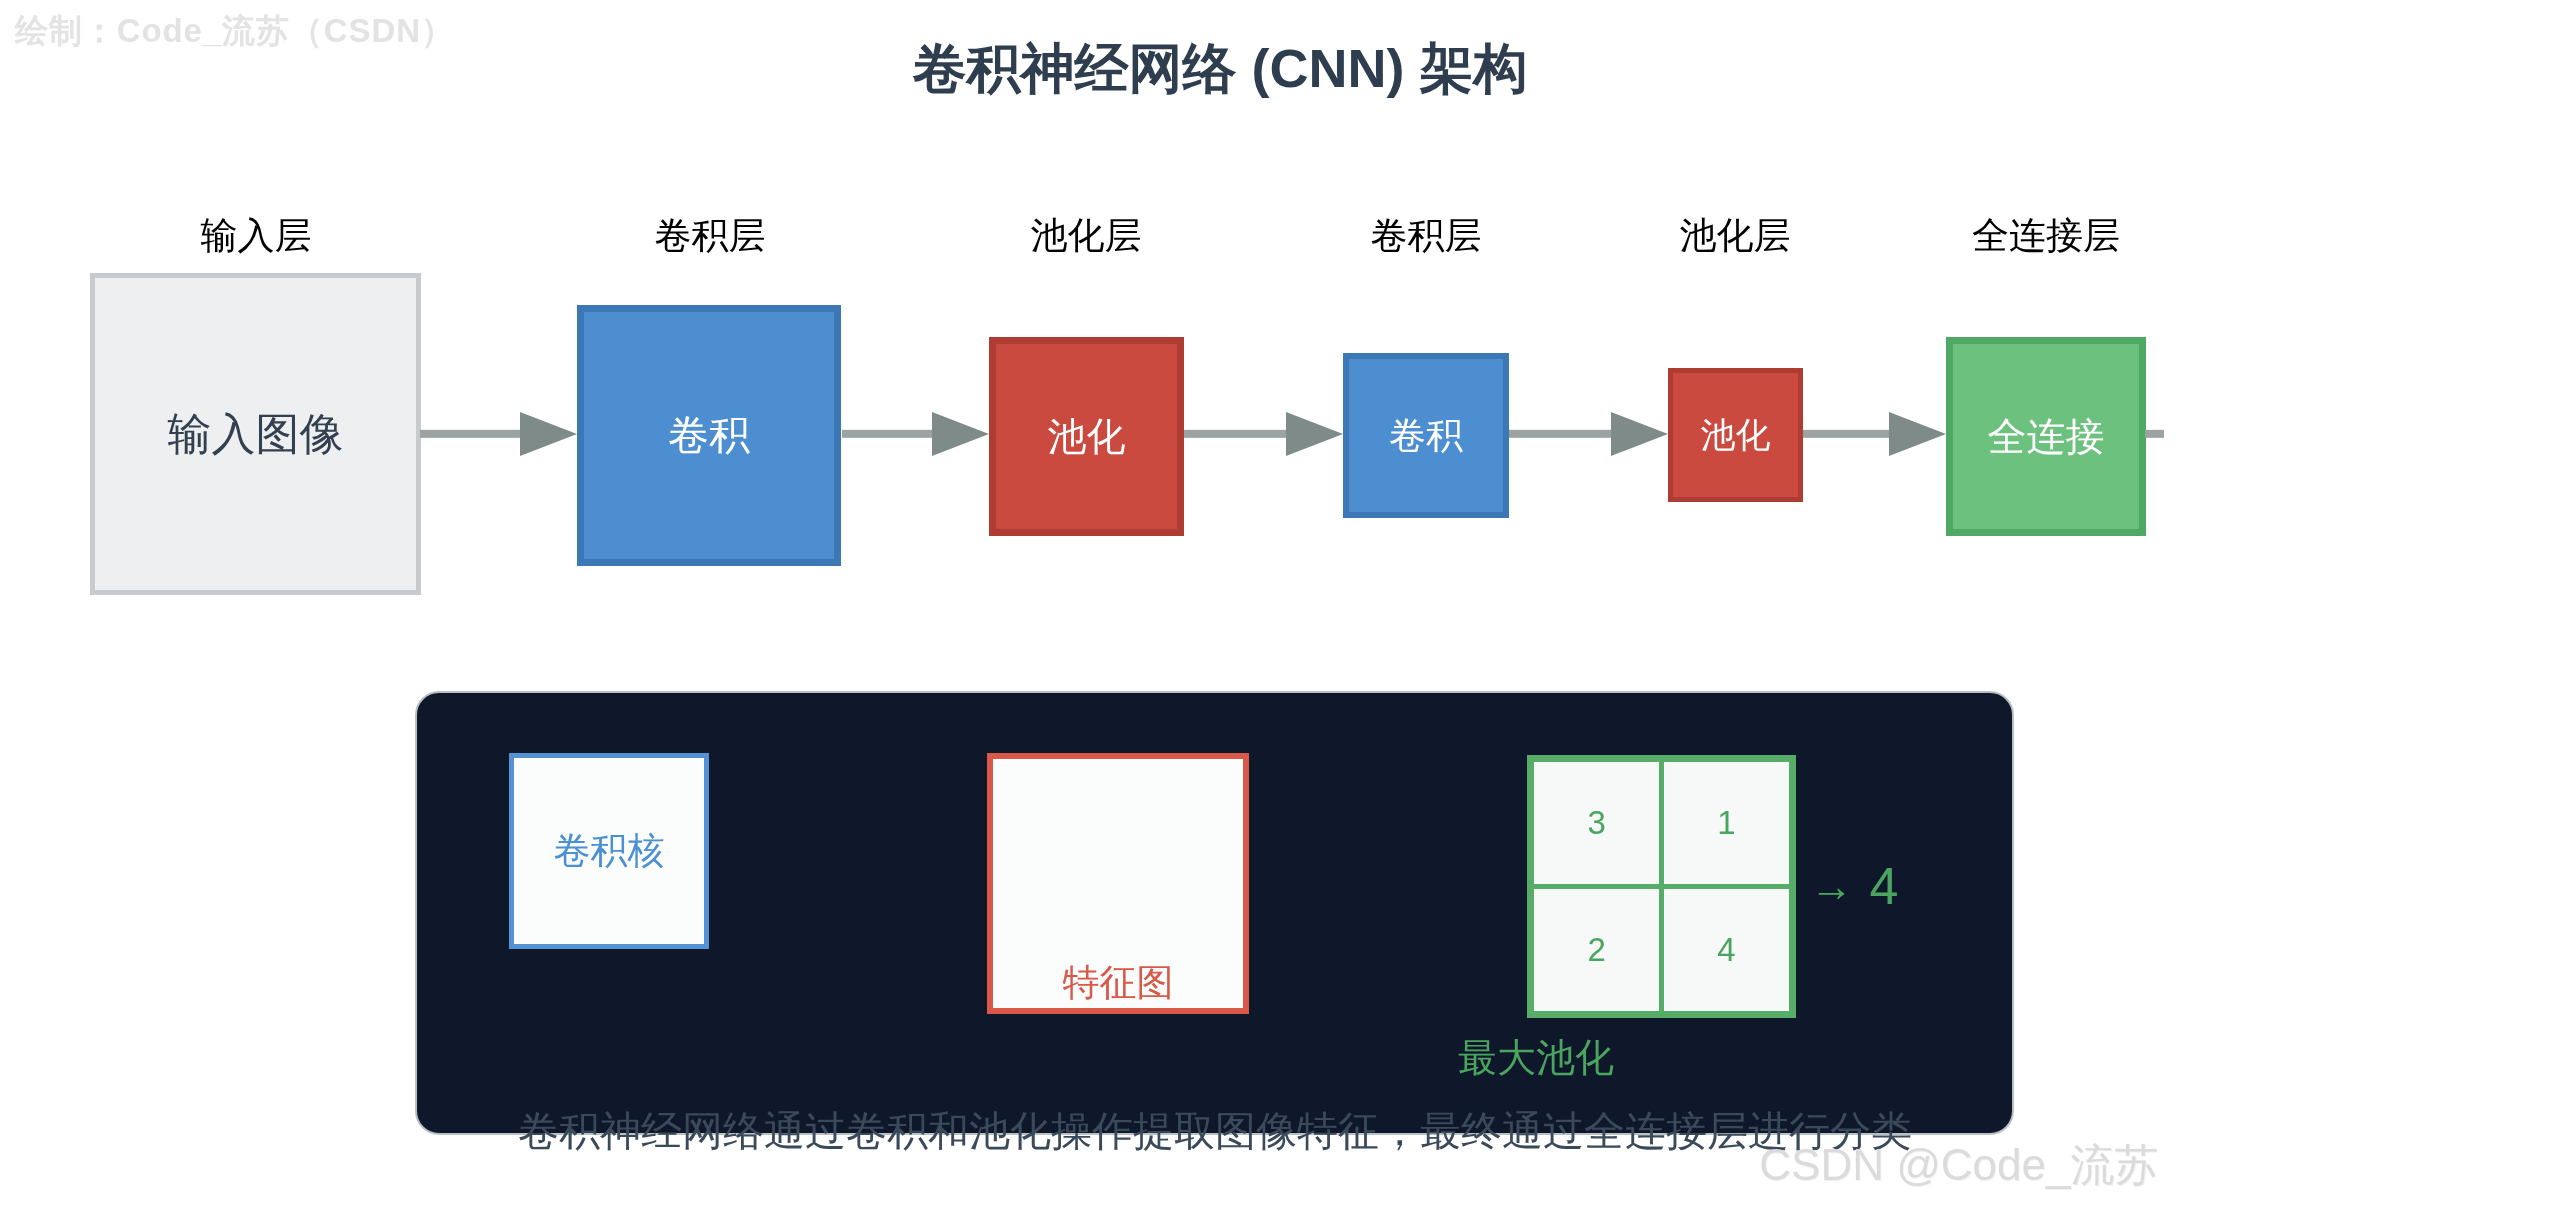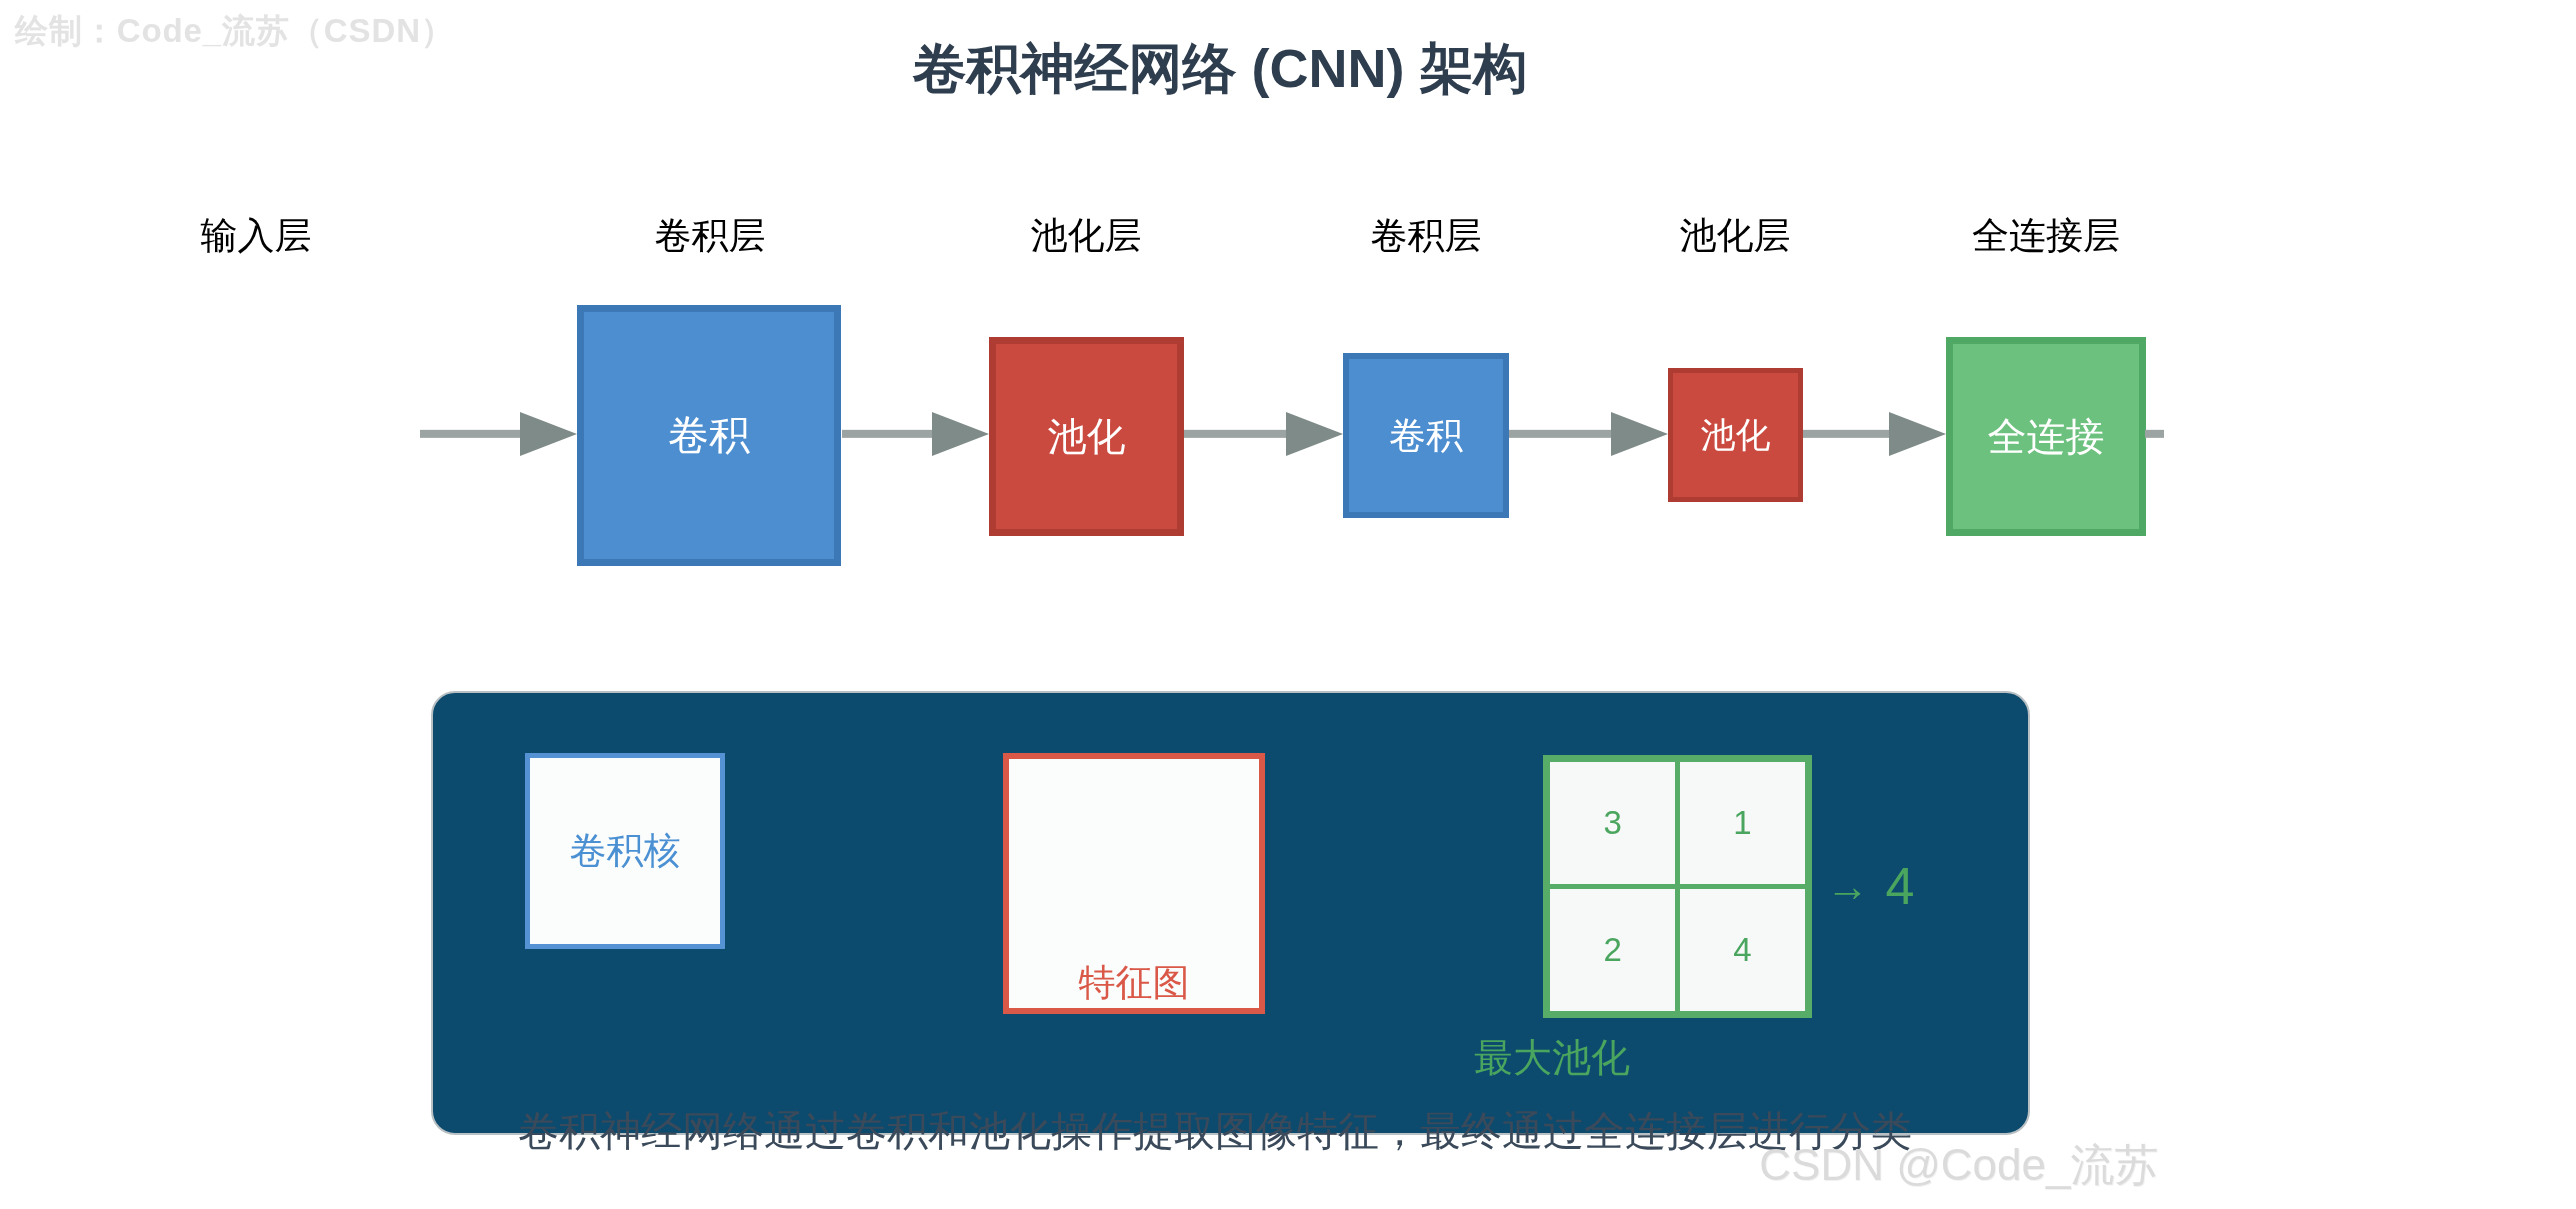--- a/index.html
+++ b/index.html
@@ -75,23 +75,22 @@
   .a1{left:420px;width:157px;}
   .a2{left:842px;width:147px;}
   .a3{left:1184px;width:159px;}
   .a4{left:1509px;width:159px;}
   .a5{left:1803px;width:143px;}
   .a6{left:2145px;width:156px;}
 
   
   .panel{
     left:415px;top:691px;width:1599px;height:444px;
-    background:#0c4a6e;border:2.8px solid #b9c0c3;border-radius:24px;
+    background:#0f172a;border:2.8px solid #b9c0c3;border-radius:24px;
     box-sizing:border-box;
-    margin-left:16px;
   }
   .kernel-box{
     left:92px;top:60px;width:200px;height:196px;
     border:5.5px solid #5592d4;box-sizing:border-box;
     display:flex;align-items:center;justify-content:center;
     color:#4a90d2;font-size:37px;background:#fbfcfc;
   }
   .feature-box{
     left:570px;top:60px;width:262px;height:261px;
     border:6.5px solid #d95848;box-sizing:border-box;
@@ -138,20 +137,23 @@
   <div class="abs title">卷积神经网络 (CNN) 架构</div>
 
   <div class="abs layer-label" style="left:256px">输入层</div>
   <div class="abs layer-label" style="left:710px">卷积层</div>
   <div class="abs layer-label" style="left:1086px">池化层</div>
   <div class="abs layer-label" style="left:1426px">卷积层</div>
   <div class="abs layer-label" style="left:1735px">池化层</div>
   <div class="abs layer-label" style="left:2046px">全连接层</div>
   <div class="abs layer-label" style="left:2370px">输出层</div>
 
+  <div class="abs fbox box-input">
+    <span>输入图像</span>
+  </div>
   <div class="abs fbox box-conv1">
     <span>卷积</span>
   </div>
   <div class="abs fbox box-pool1">
     <span>池化</span>
   </div>
   <div class="abs fbox box-conv2">
     <span>卷积</span>
   </div>
   <div class="abs fbox box-pool2">

